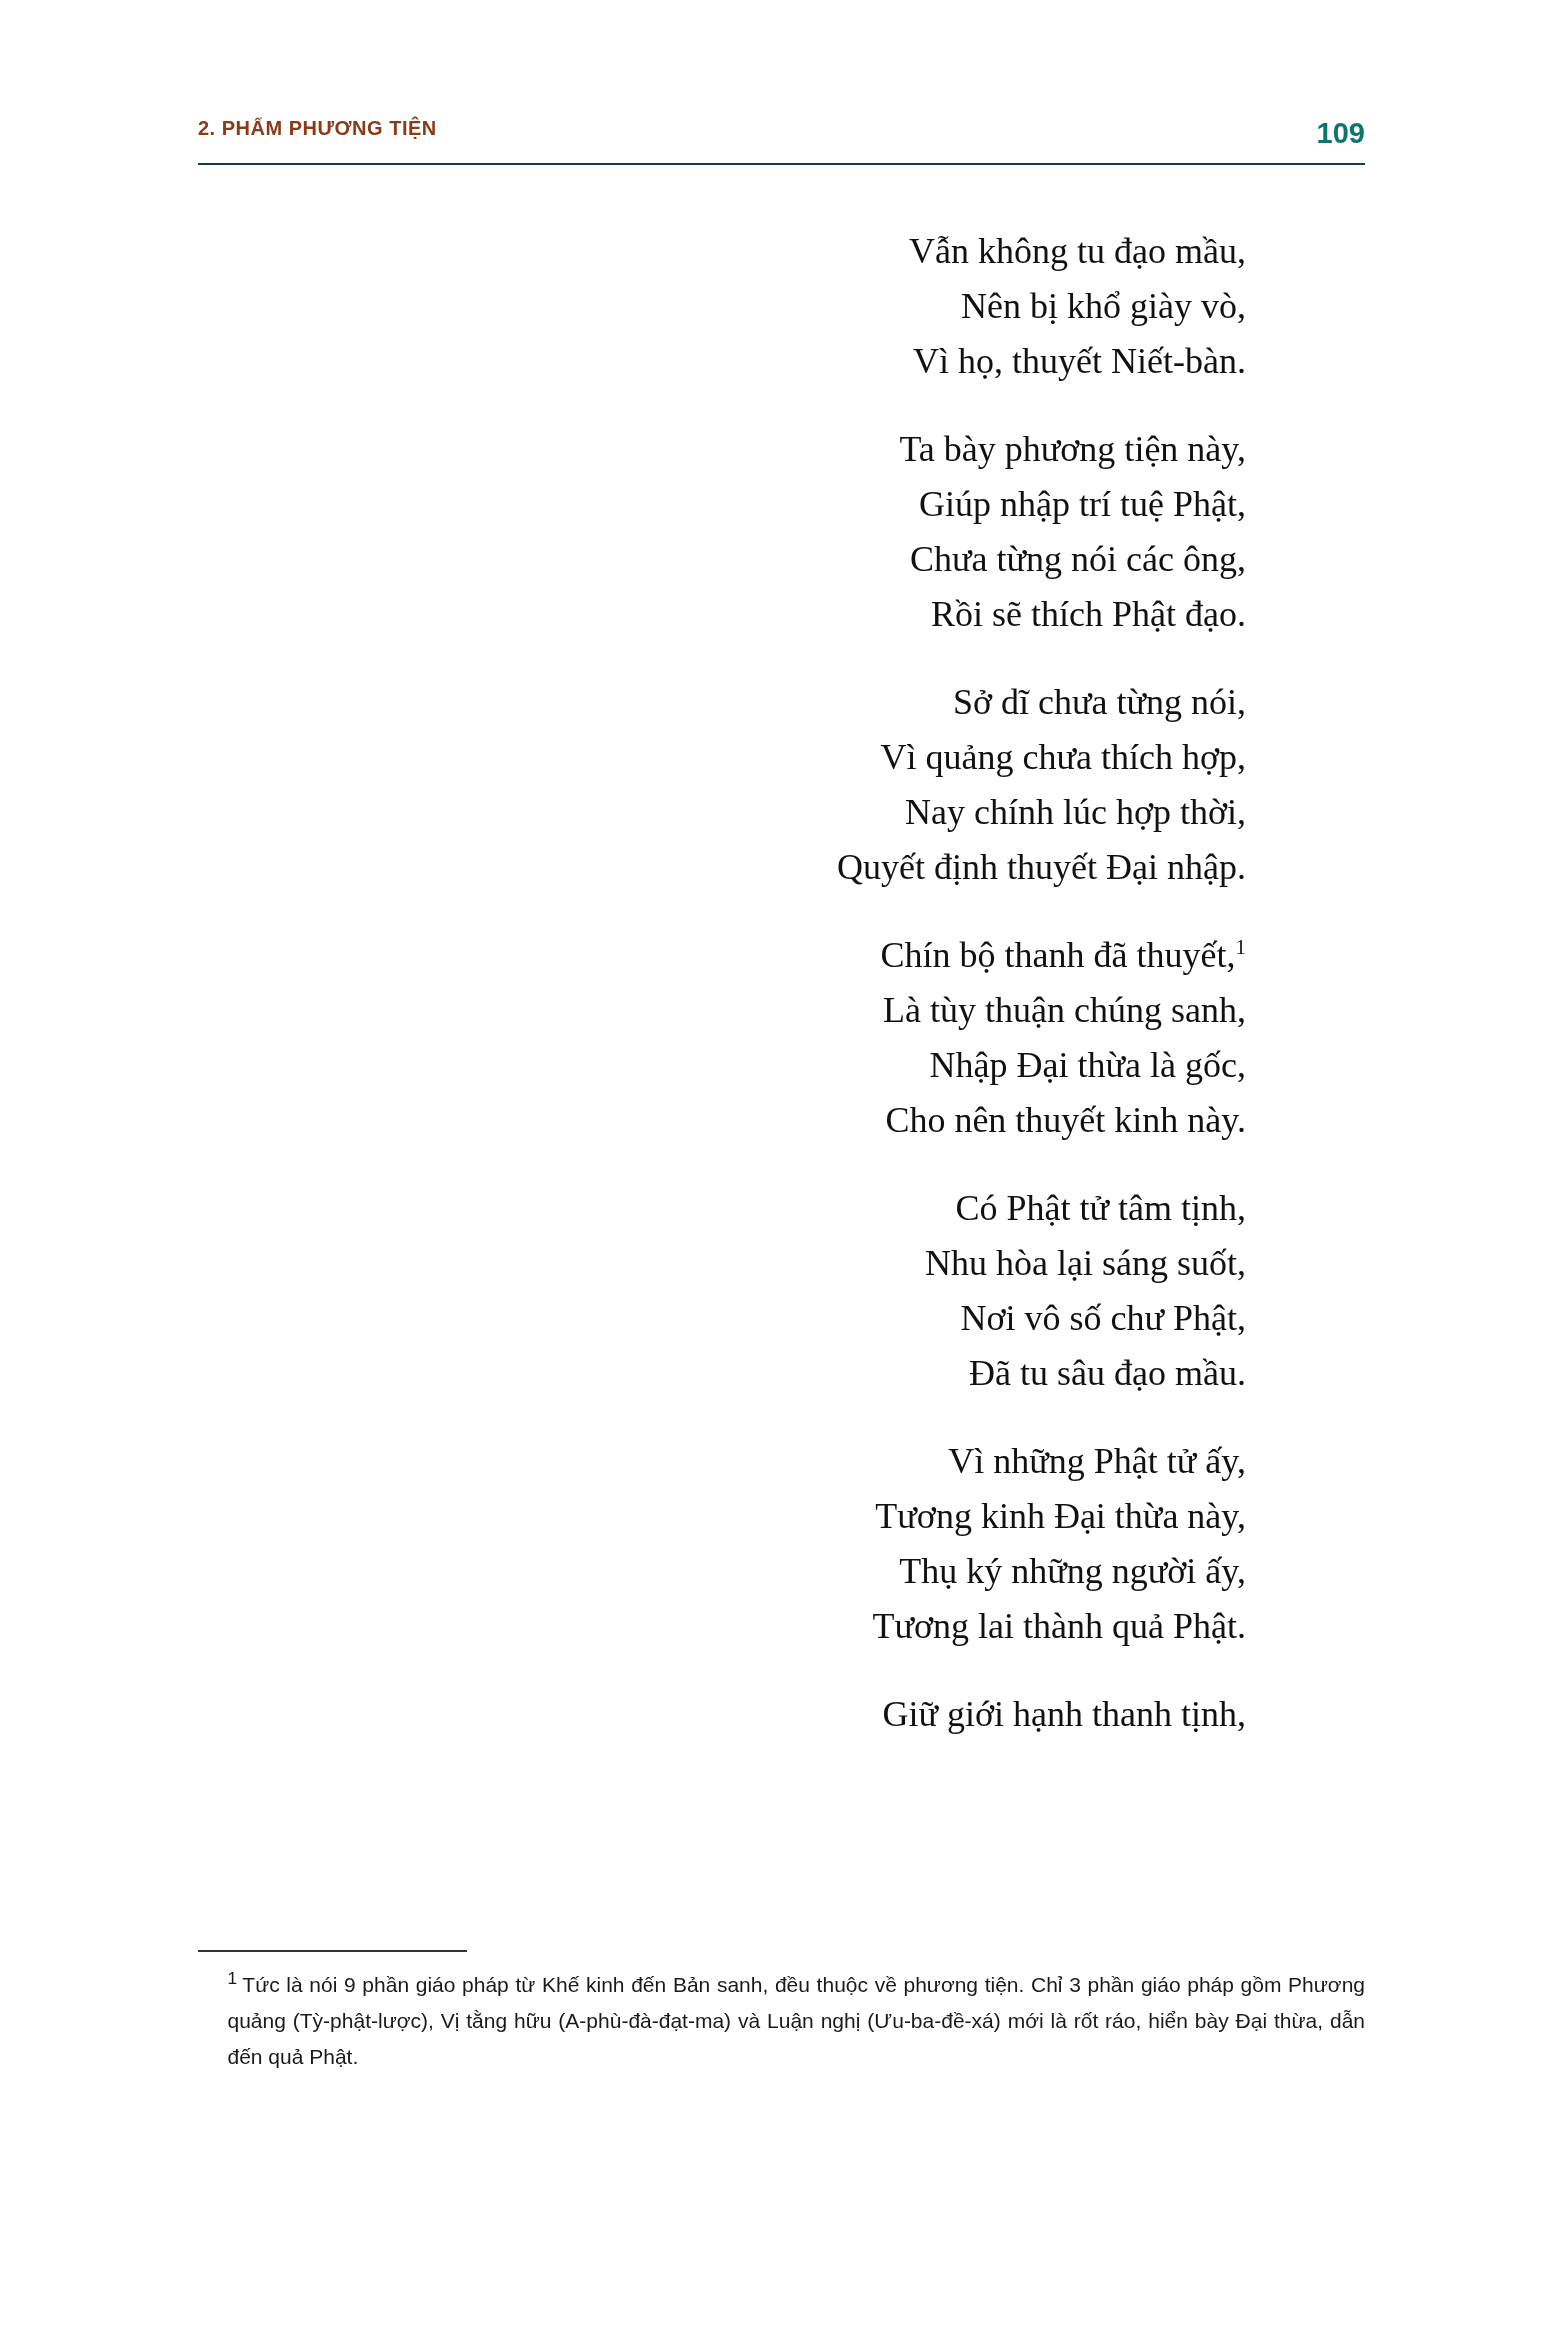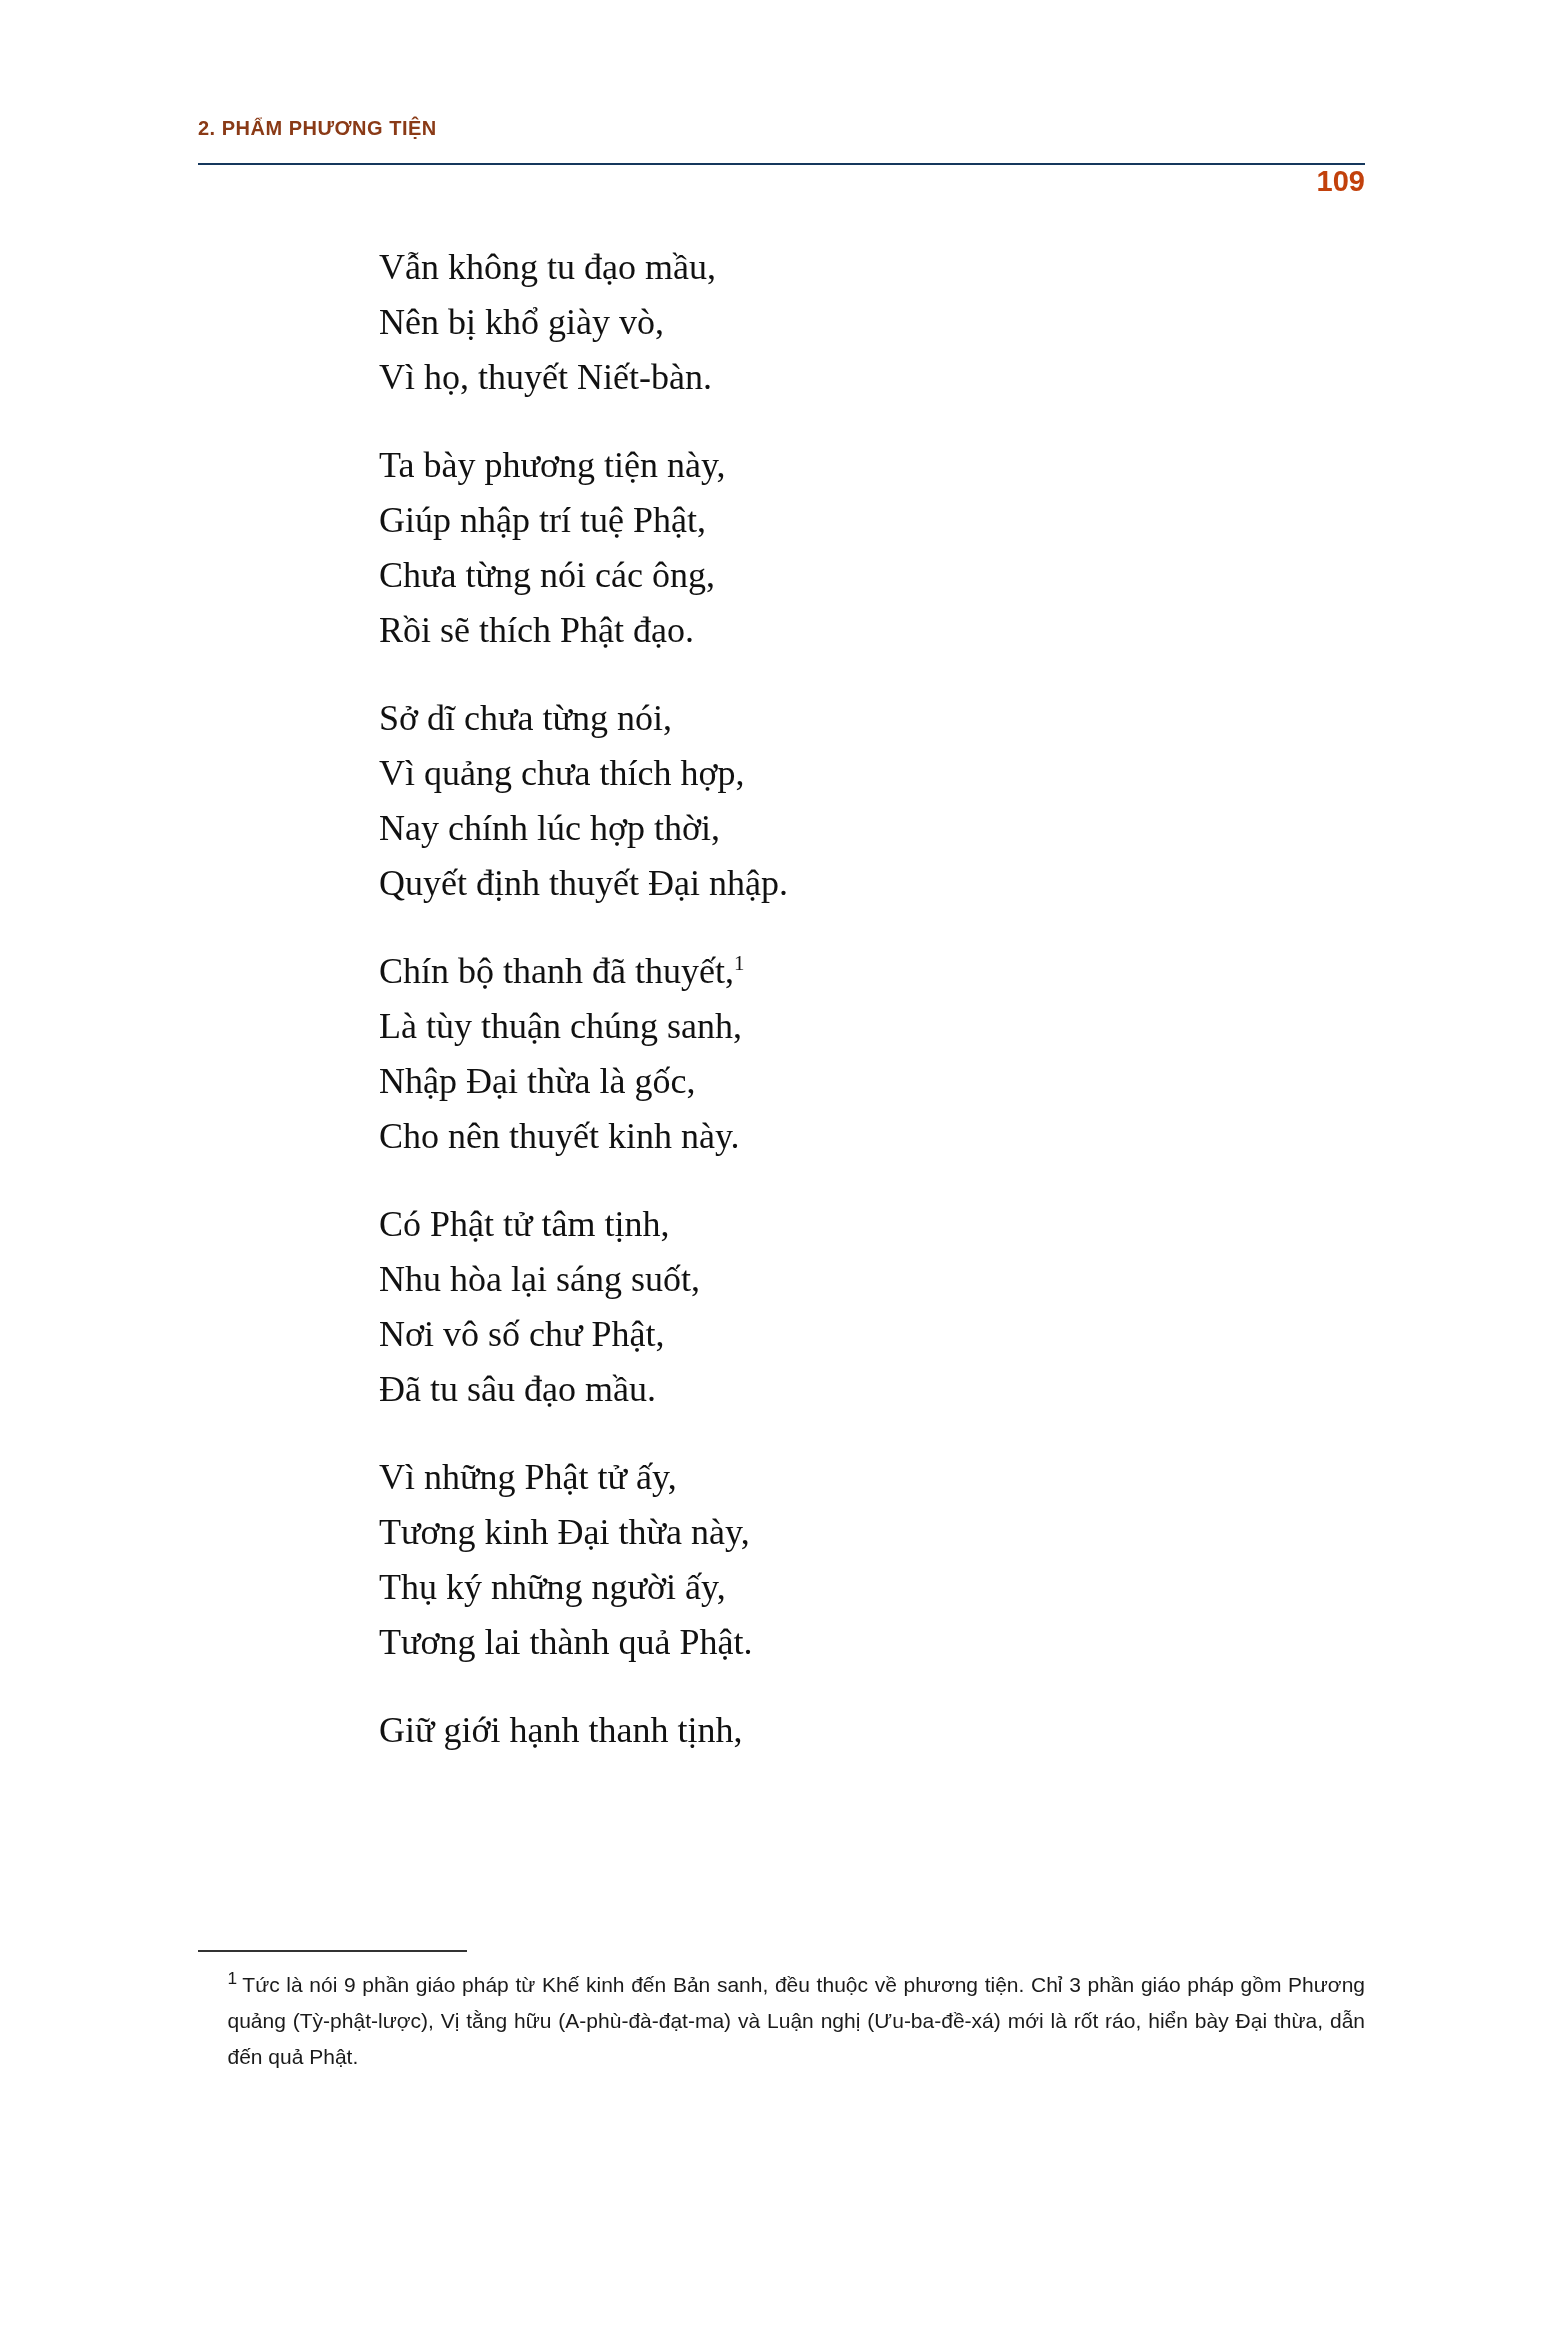--- a/index.html
+++ b/index.html
@@ -37,41 +37,41 @@
     font-family: "Liberation Sans", sans-serif;
     font-weight: bold;
     font-size: 20px;
     letter-spacing: 0.5px;
     color: #8a3a16;
   }
   .header-page {
     font-family: "Liberation Sans", sans-serif;
     font-weight: bold;
     font-size: 29px;
-    color: #c2410c;
-    margin-top: 48px;
+    color: #0f766e;
   }
   .header-rule {
     position: absolute;
     left: 198px;
     top: 163px;
     width: 1167px;
     height: 1.7px;
     background: #15375c;
   }
 
   
   .verse-body {
     position: absolute;
     left: 379px;
     top: 224px;
     width: 867px;
   }
   .stanza {
-    margin: 16px 0 33px 0;
+    margin: 0 0 33px 0;
+    text-align: right;
   }
   .stanza:last-child {
     margin-bottom: 0;
   }
   .line {
     font-family: "Liberation Serif", serif;
     font-size: 36px;
     line-height: 55px;
     color: #111111;
     white-space: pre;

